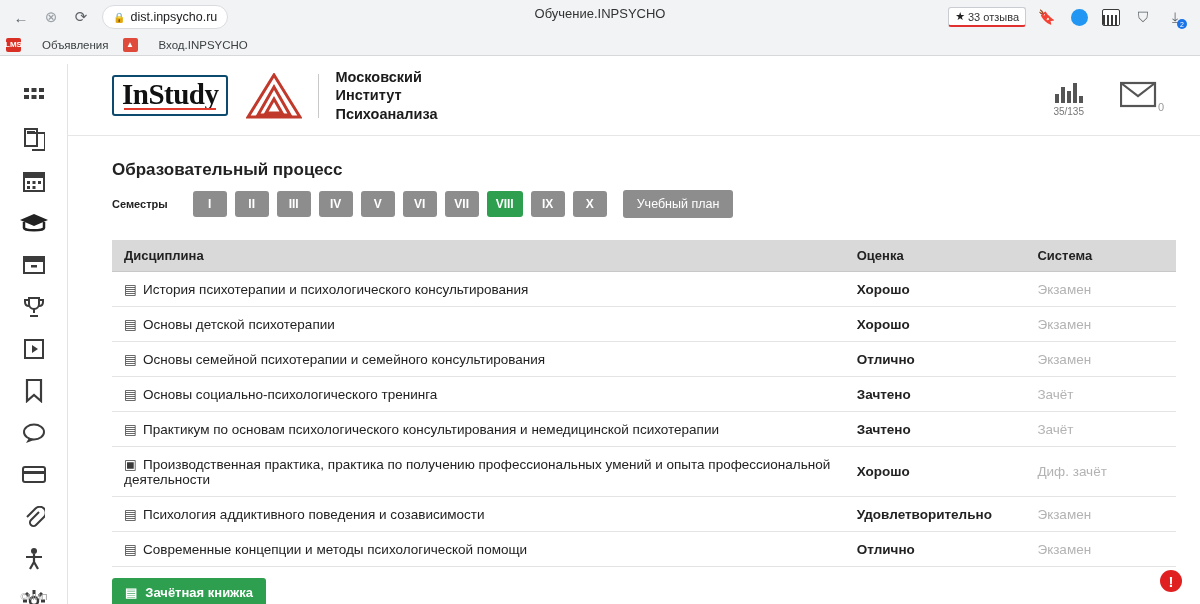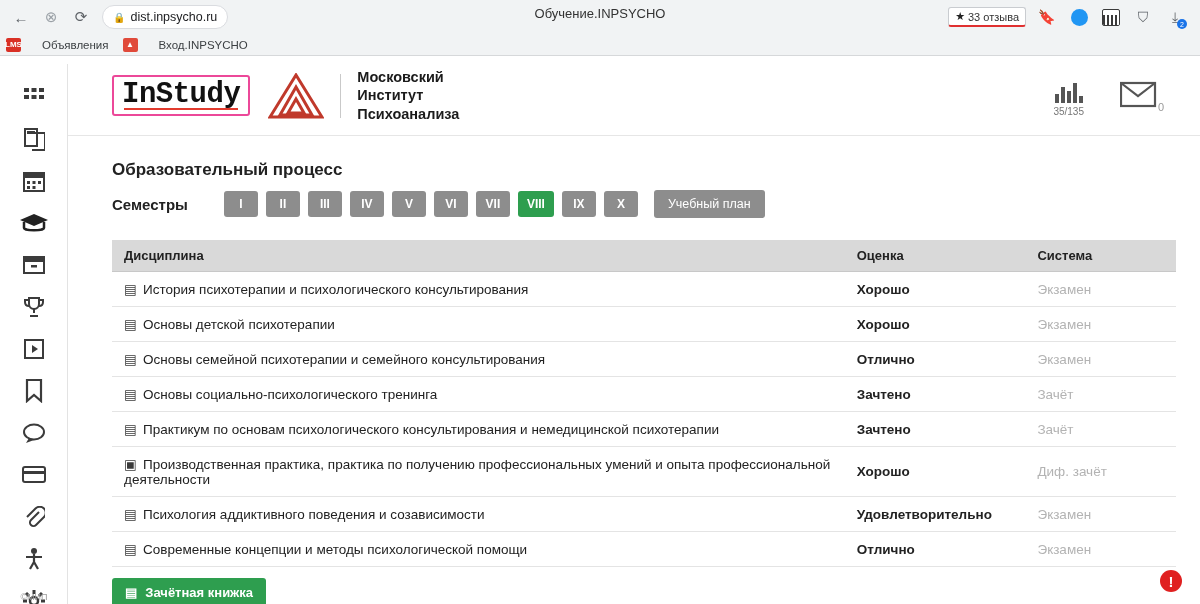--- a/index.html
+++ b/index.html
@@ -42,40 +42,40 @@
   .rail { position:absolute; top:64px; left:0; width:68px; bottom:0; background:#fff;
           border-right:1px solid #e3e3e3; padding-top:12px; }
   .rail-item { height:42px; display:flex; align-items:center; justify-content:center; color:#3b3b3b; }
   .rail-item svg { display:block; }
   .rail-item.active svg { color:#000; }
   .rail-brand { position:absolute; bottom:2px; left:0; width:68px; text-align:center; font-size:9px; color:#9a9a9a; }
 
   
   .main { position:absolute; top:56px; left:68px; right:0; bottom:0; background:#fff; overflow:hidden; }
   .header { display:flex; align-items:center; height:80px; padding:0 40px 0 44px; border-bottom:1px solid #e6e6e6; }
-  .logo-instudy { font-family:Liberation Mono, monospace; font-weight:bold; font-size:29px; color:#111;
-                  border:2px solid #ec4899; border-radius:3px; padding:1px 8px 3px; position:relative; letter-spacing:-0.5px;}
+  .logo-instudy { font-family:Liberation Serif, serif; font-weight:bold; font-size:29px; color:#111;
+                  border:2px solid #0c4a6e; border-radius:3px; padding:1px 8px 3px; position:relative; letter-spacing:-0.5px;}
   .logo-instudy::after { content:""; position:absolute; left:10px; right:10px; bottom:4px; height:2.5px; background:#e23b2e; }
   .tri-logo { margin-left:18px; width:56px; height:46px; position:relative; }
   .uni-sep { width:1px; height:44px; background:#c9c9c9; margin:0 16px; }
   .uni-name { font-size:14.5px; line-height:1.28; color:#1b1b1b; font-weight:600; }
   .hdr-right { margin-left:auto; display:flex; align-items:flex-start; gap:36px; padding-top:6px;}
   .stat { text-align:center; color:#555; }
   .bars { display:flex; align-items:flex-end; gap:2px; height:22px; justify-content:center; }
   .bars i { width:4px; background:#555; display:block; }
   .stat-label { font-size:10px; color:#777; margin-top:3px; }
   .env { position:relative; width:40px; height:28px; }
   .env svg { display:block; }
   .env-count { position:absolute; right:-4px; bottom:-4px; font-size:11px; color:#9a9a9a; }
 
   .content { padding:24px 24px 0 44px; }
   h1.page-title { font-size:17px; font-weight:bold; margin:0 0 10px; color:#222; }
 
   .semesters { display:flex; align-items:center; gap:8px; margin-bottom:22px; }
-  .sem-label { font-weight:bold; font-size:15px; margin-right:28px; }
+  .sem-label { font-weight:bold; font-size:11px; margin-right:17px; }
   .sem { min-width:34px; height:26px; padding:0 9px; background:#8d8d8d; color:#fff; border-radius:3px;
          display:flex; align-items:center; justify-content:center; font-size:12px; font-weight:bold; }
   .sem.active { background:#2e9e4f; }
   .plan-btn { height:28px; padding:0 14px; background:#8d8d8d; color:#fff; border-radius:3px;
               display:flex; align-items:center; font-size:12.5px; margin-left:8px; }
 
   table.grades { width:1064px; border-collapse:collapse; }
   table.grades th { background:#d9d9d9; color:#222; font-size:13px; font-weight:bold; text-align:left;
                     padding:8px 12px; border-bottom:1px solid #c8c8c8; }
   table.grades td { padding:9px 12px; font-size:13.5px; border-bottom:1px solid #e4e4e4; vertical-align:middle; }

